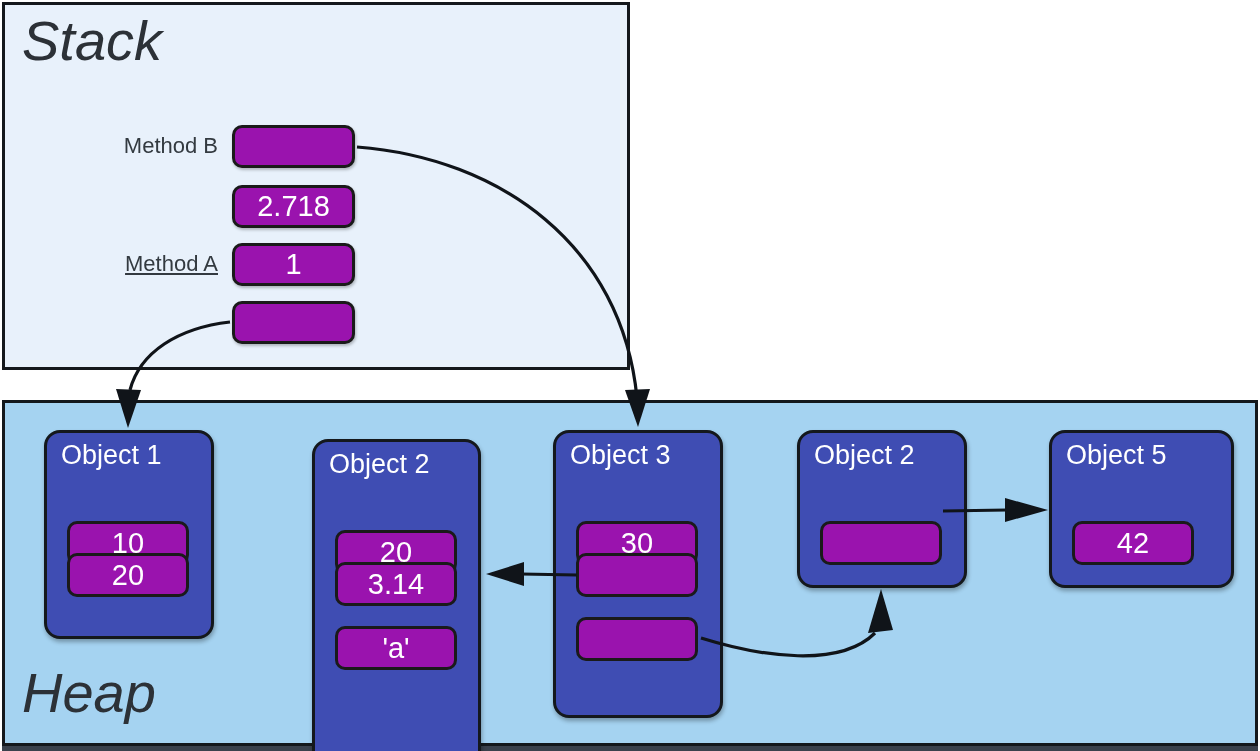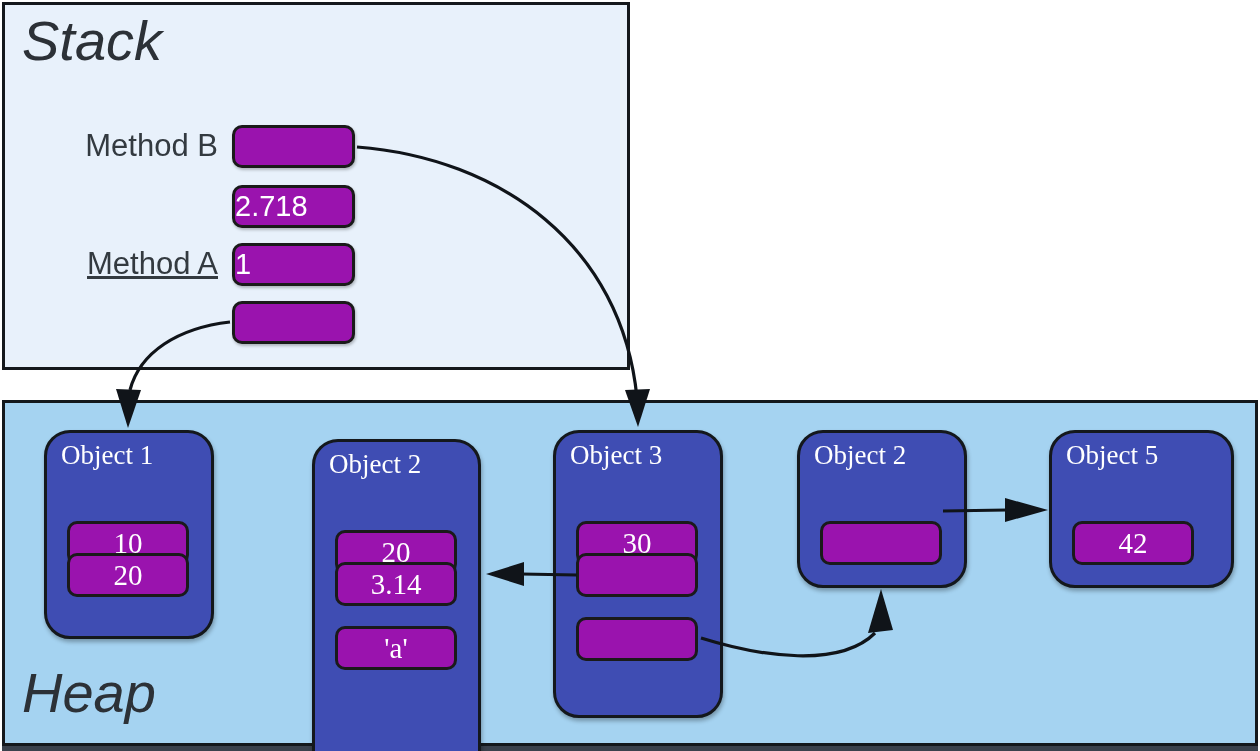--- a/index.html
+++ b/index.html
@@ -20,41 +20,40 @@
   }
   .region-title{
     position:absolute;font-size:56px;line-height:60px;color:#2c3137;
     letter-spacing:0px;white-space:nowrap;font-style:italic;
   }
   .stack .region-title{left:17px;top:6px;}
   .heap .region-title{left:17px;top:260px;}
   
   .frame-label{
     position:absolute;left:28px;width:185px;text-align:right;
-    font-size:31px;line-height:38px;color:#333a40;white-space:nowrap;
+    font-size:22px;line-height:38px;color:#333a40;white-space:nowrap;
   }
   .frame-label.b{top:122px;}
   .frame-label.a{top:240px;text-decoration:underline;}
   .sslot{
     position:absolute;left:227px;width:123px;height:43px;
     background:#9a13ae;border:3px solid #1a1a1a;border-radius:10px;
     box-sizing:border-box;
-    color:#ffffff;font-size:29px;line-height:37px;text-align:left;
+    color:#ffffff;font-size:29px;line-height:37px;text-align:center;
     box-shadow:1px 2px 3px rgba(0,0,0,0.25);
   }
   .sslot.s0{top:120px;}
   .sslot.s1{top:180px;}
   .sslot.s2{top:238px;}
   .sslot.s3{top:296px;}
   
   .obj{
     position:absolute;box-sizing:border-box;
-    background:#3f4db3;border:3px solid #14181c;border-radius:26px;
+    background:#3f4db3;border:3px solid #14181c;border-radius:16px;
     box-shadow:1px 3px 4px rgba(0,0,0,0.30);
-    font-family:Liberation Serif, serif;
   }
   .obj .obj-title{
     position:absolute;left:14px;top:5px;color:#ffffff;
     font-size:27px;line-height:34px;white-space:nowrap;
   }
   .obj .slot{
     position:absolute;left:20px;width:122px;height:44px;
     background:#9a13ae;border:3px solid #1a1a1a;border-radius:10px;
     box-sizing:border-box;
     color:#ffffff;font-size:29px;line-height:38px;text-align:center;

